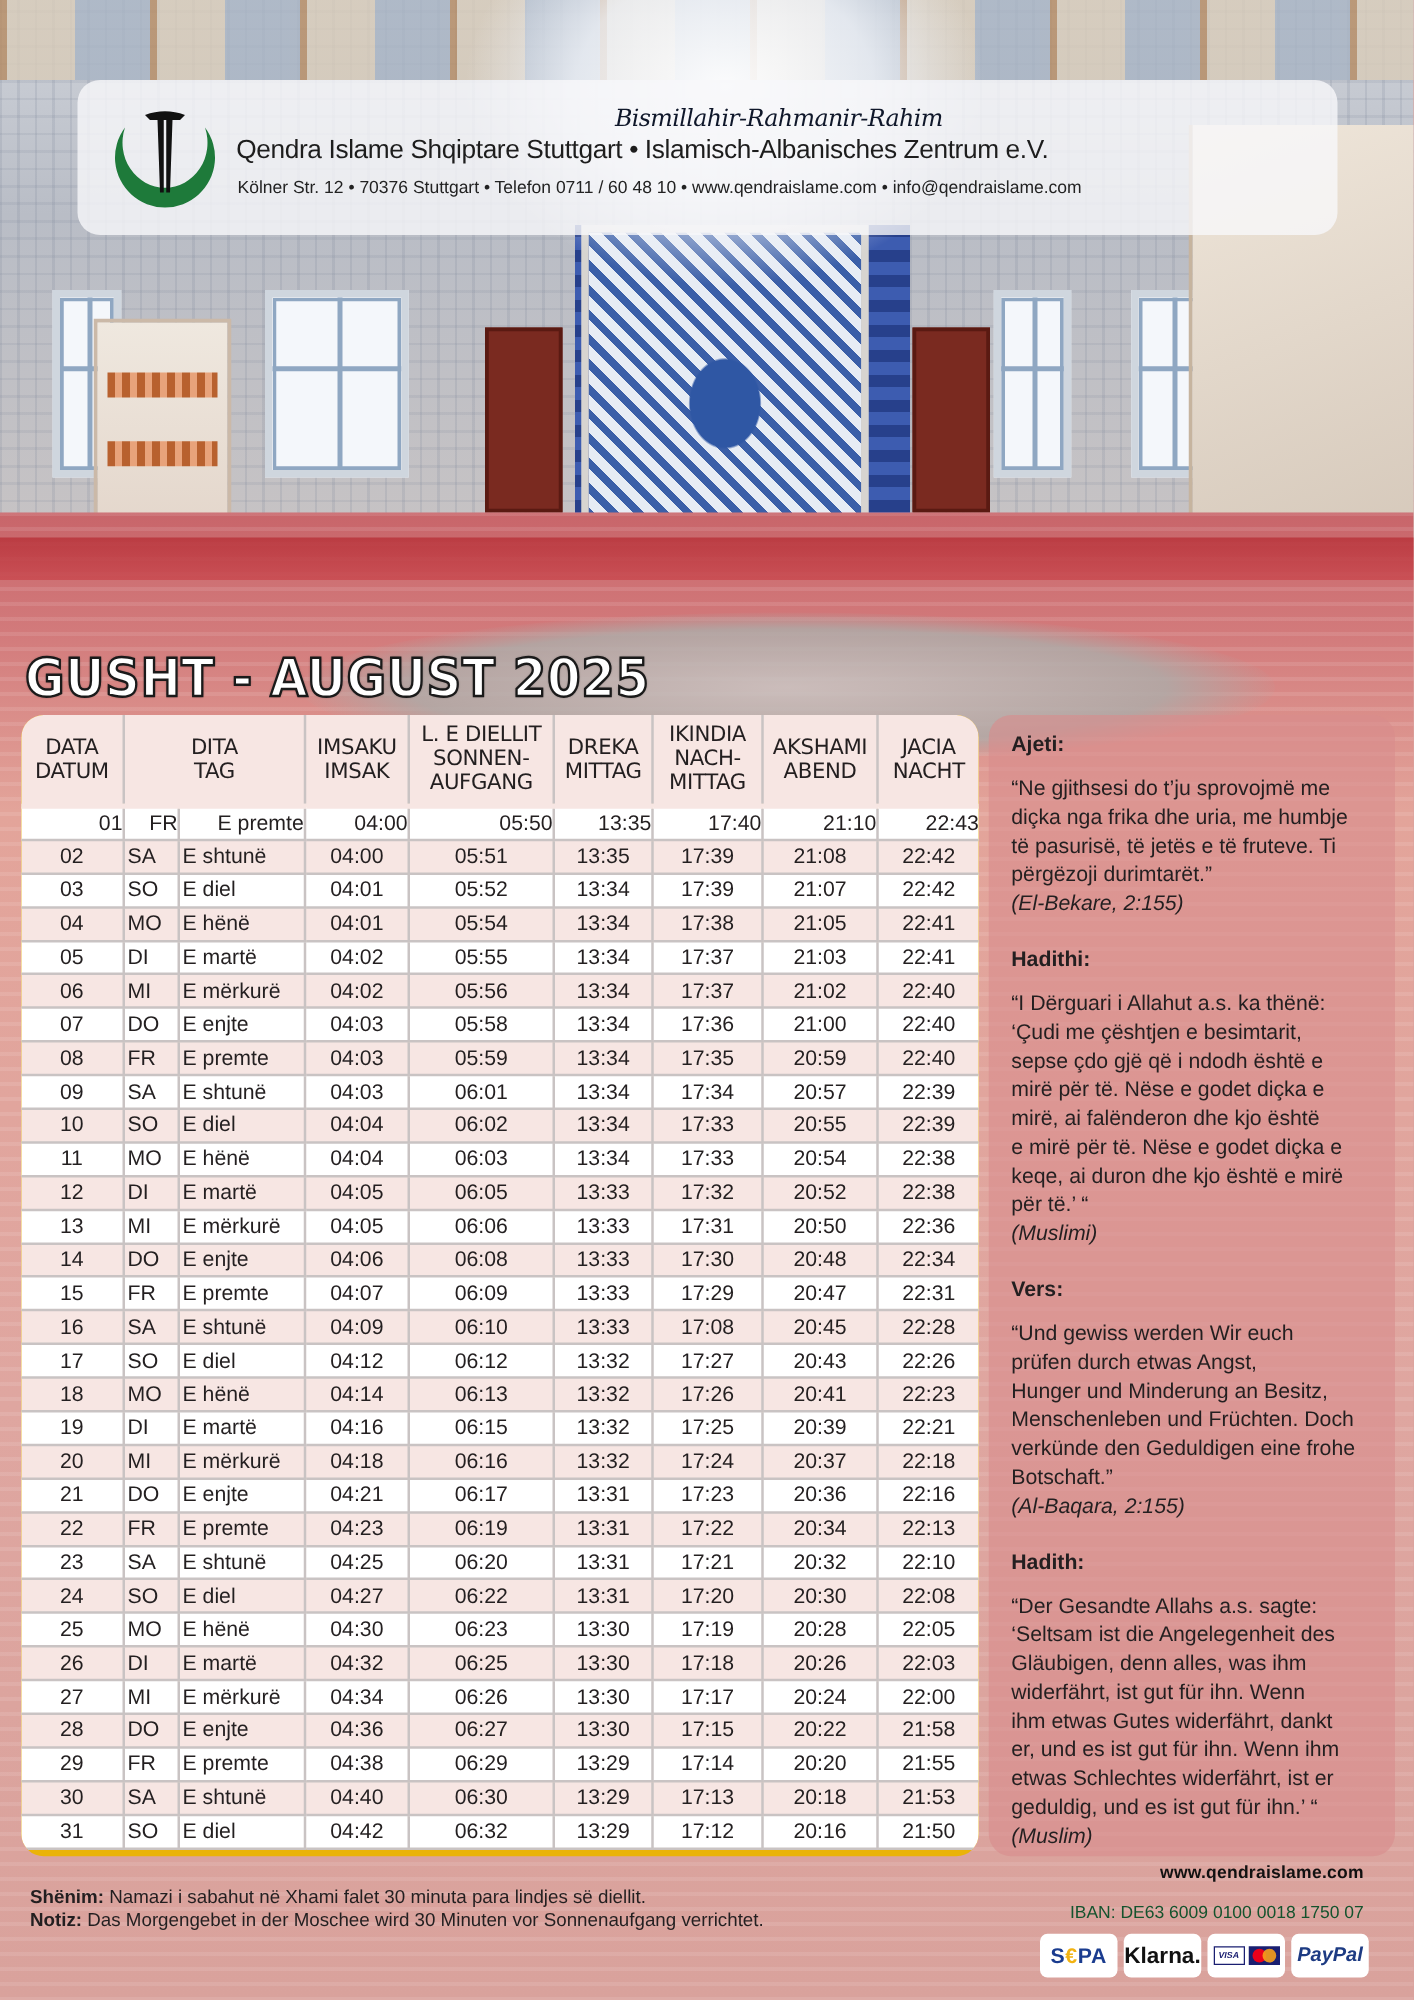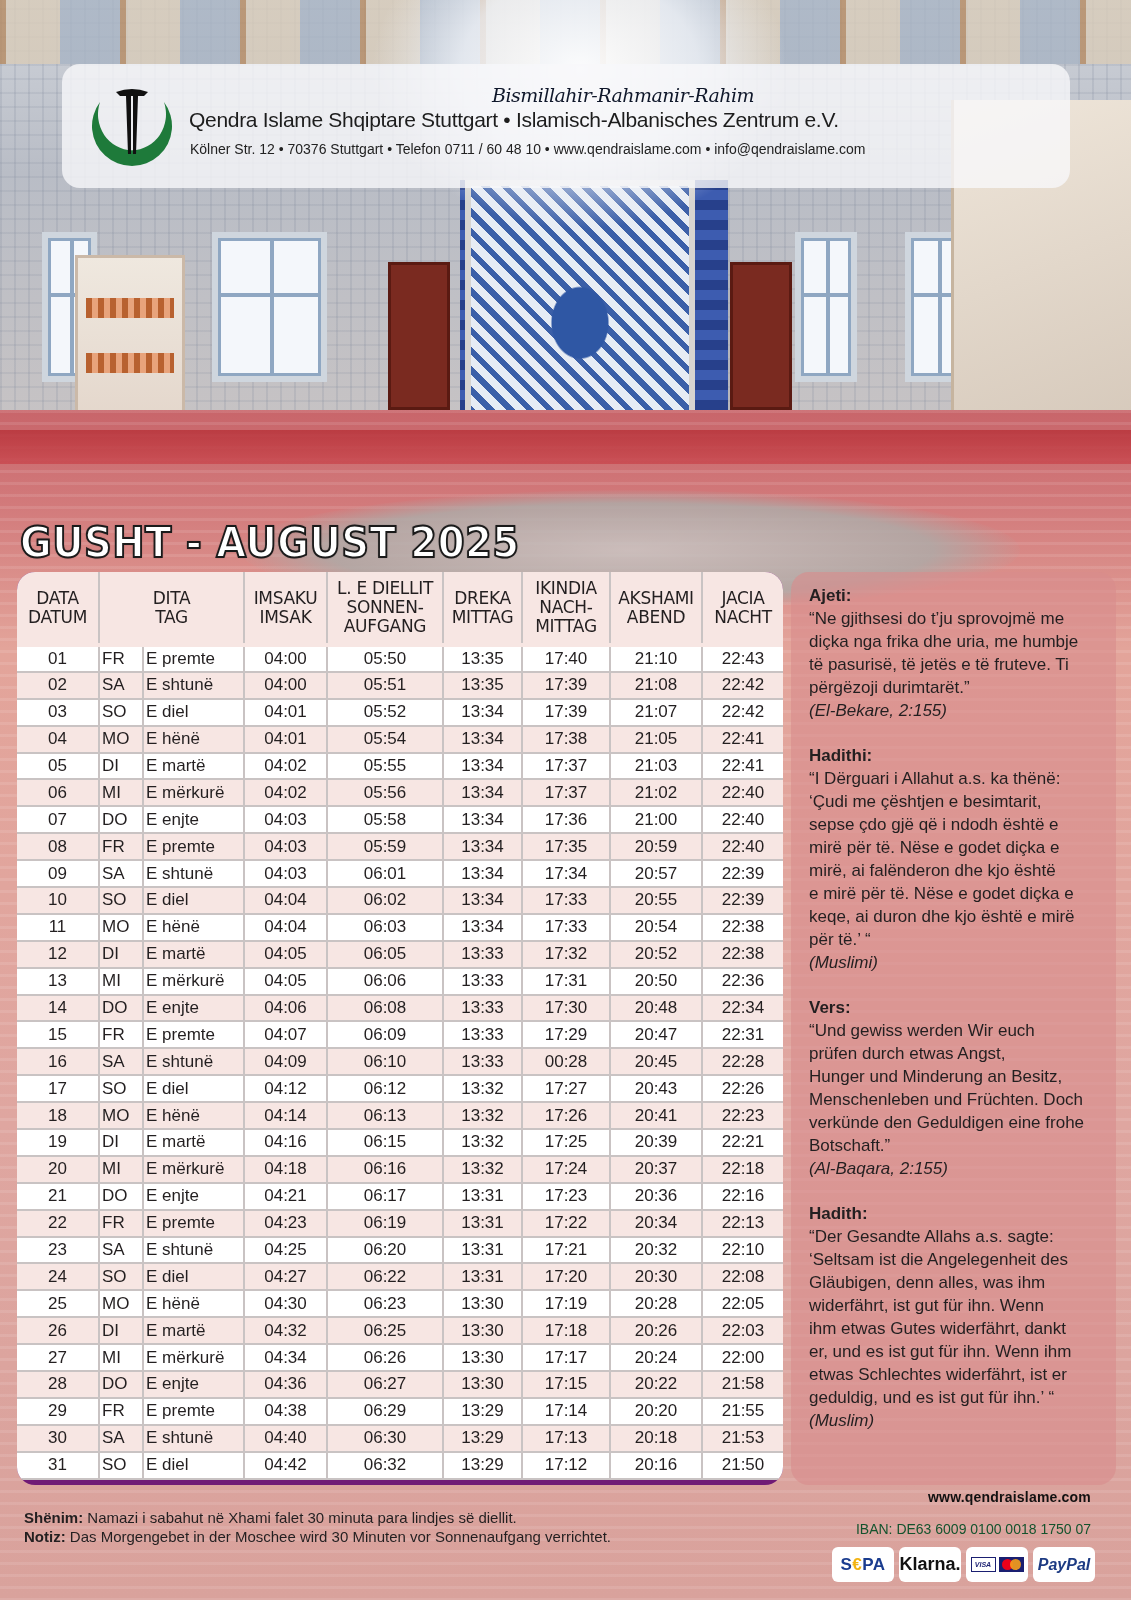--- a/index.html
+++ b/index.html
@@ -88,54 +88,54 @@
     color: #ffffff; letter-spacing: 0.5px;
     -webkit-text-stroke: 2px #1a1a1a;
     text-shadow: 0 0 2px #000;
     transform: scaleX(0.92); transform-origin: left center;
     white-space: nowrap;
   }
 
   
   .table-wrap {
     position: absolute; left: 17px; top: 572px; width: 766px; height: 913px;
-    background: #701a75;
+    background: #eab308;
     border-radius: 18px; overflow: hidden;
   }
   table { border-collapse: collapse; width: 100%; table-layout: fixed; }
   th {
     height: 73px; font-weight: normal; font-size: 17px; line-height: 19px; color: #231f20;
     background: #f7e6e3; border-right: 2px solid #c9c3c3; text-align: center; vertical-align: middle;
     font-family: "DejaVu Sans", sans-serif; letter-spacing: -0.3px;
   }
   th:last-child { border-right: none; }
   thead tr { border-bottom: 2px solid #c9c3c3; }
   td {
     height: 26.9px; font-size: 17px; color: #231f20; text-align: center;
     border-right: 2px solid #c9c3c3; border-bottom: 2px solid #c9c3c3; white-space: nowrap;
     padding: 0;
   }
   td:last-child { border-right: none; }
   td.abbr, td.dayname { text-align: left; padding-left: 2px; }
   td.abbr { border-right: 2px solid #c9c3c3; }
   tbody tr:nth-child(odd) td { background: #ffffff; }
   tbody tr:nth-child(even) td { background: #f7e6e3; }
-  tbody tr:first-child td { border-top: 4px solid #f7e6e3; }
+  tbody tr:first-child td { border-top: 4px solid #f7e6e3; text-align: right; }
 
   
   .side {
     position: absolute; left: 791px; top: 572px; width: 325px; height: 913px;
     background: rgba(216,140,140,0.62);
     border-radius: 18px;
     padding: 12px 18px 0 18px;
     font-size: 17px; line-height: 23px; color: #231f20;
   }
   .side .blk { margin-bottom: 22px; }
   .side .lbl { font-weight: bold; display: block; }
-  .side .txt { white-space: pre-line; display: block; }
+  .side .txt { white-space: pre-line; display: block; margin-top: 12px; }
   .side .src { font-style: italic; display: block; }
 
   
   .note { position: absolute; left: 24px; top: 1508px; font-size: 15px; line-height: 19px; color: #231f20; }
   .note b { font-weight: bold; }
   .site { position: absolute; right: 40px; top: 1489px; font-size: 14px; font-weight: bold; color: #111; letter-spacing: 0.2px; }
   .iban { position: absolute; right: 40px; top: 1521px; font-size: 14px; color: #14532d; }
   .pay { position: absolute; left: 832px; top: 1547px; display: flex; gap: 5px; }
   .pay-badge {
     width: 62px; height: 35px; background: #fff; border-radius: 6px;
@@ -406,21 +406,21 @@
           <td>20:47</td>
           <td>22:31</td>
         </tr>
         <tr>
           <td>16</td>
           <td class="abbr">SA</td>
           <td class="dayname">E shtunë</td>
           <td>04:09</td>
           <td>06:10</td>
           <td>13:33</td>
-          <td>00:28</td>
+          <td>17:08</td>
           <td>20:45</td>
           <td>22:28</td>
         </tr>
         <tr>
           <td>17</td>
           <td class="abbr">SO</td>
           <td class="dayname">E diel</td>
           <td>04:12</td>
           <td>06:12</td>
           <td>13:32</td>

